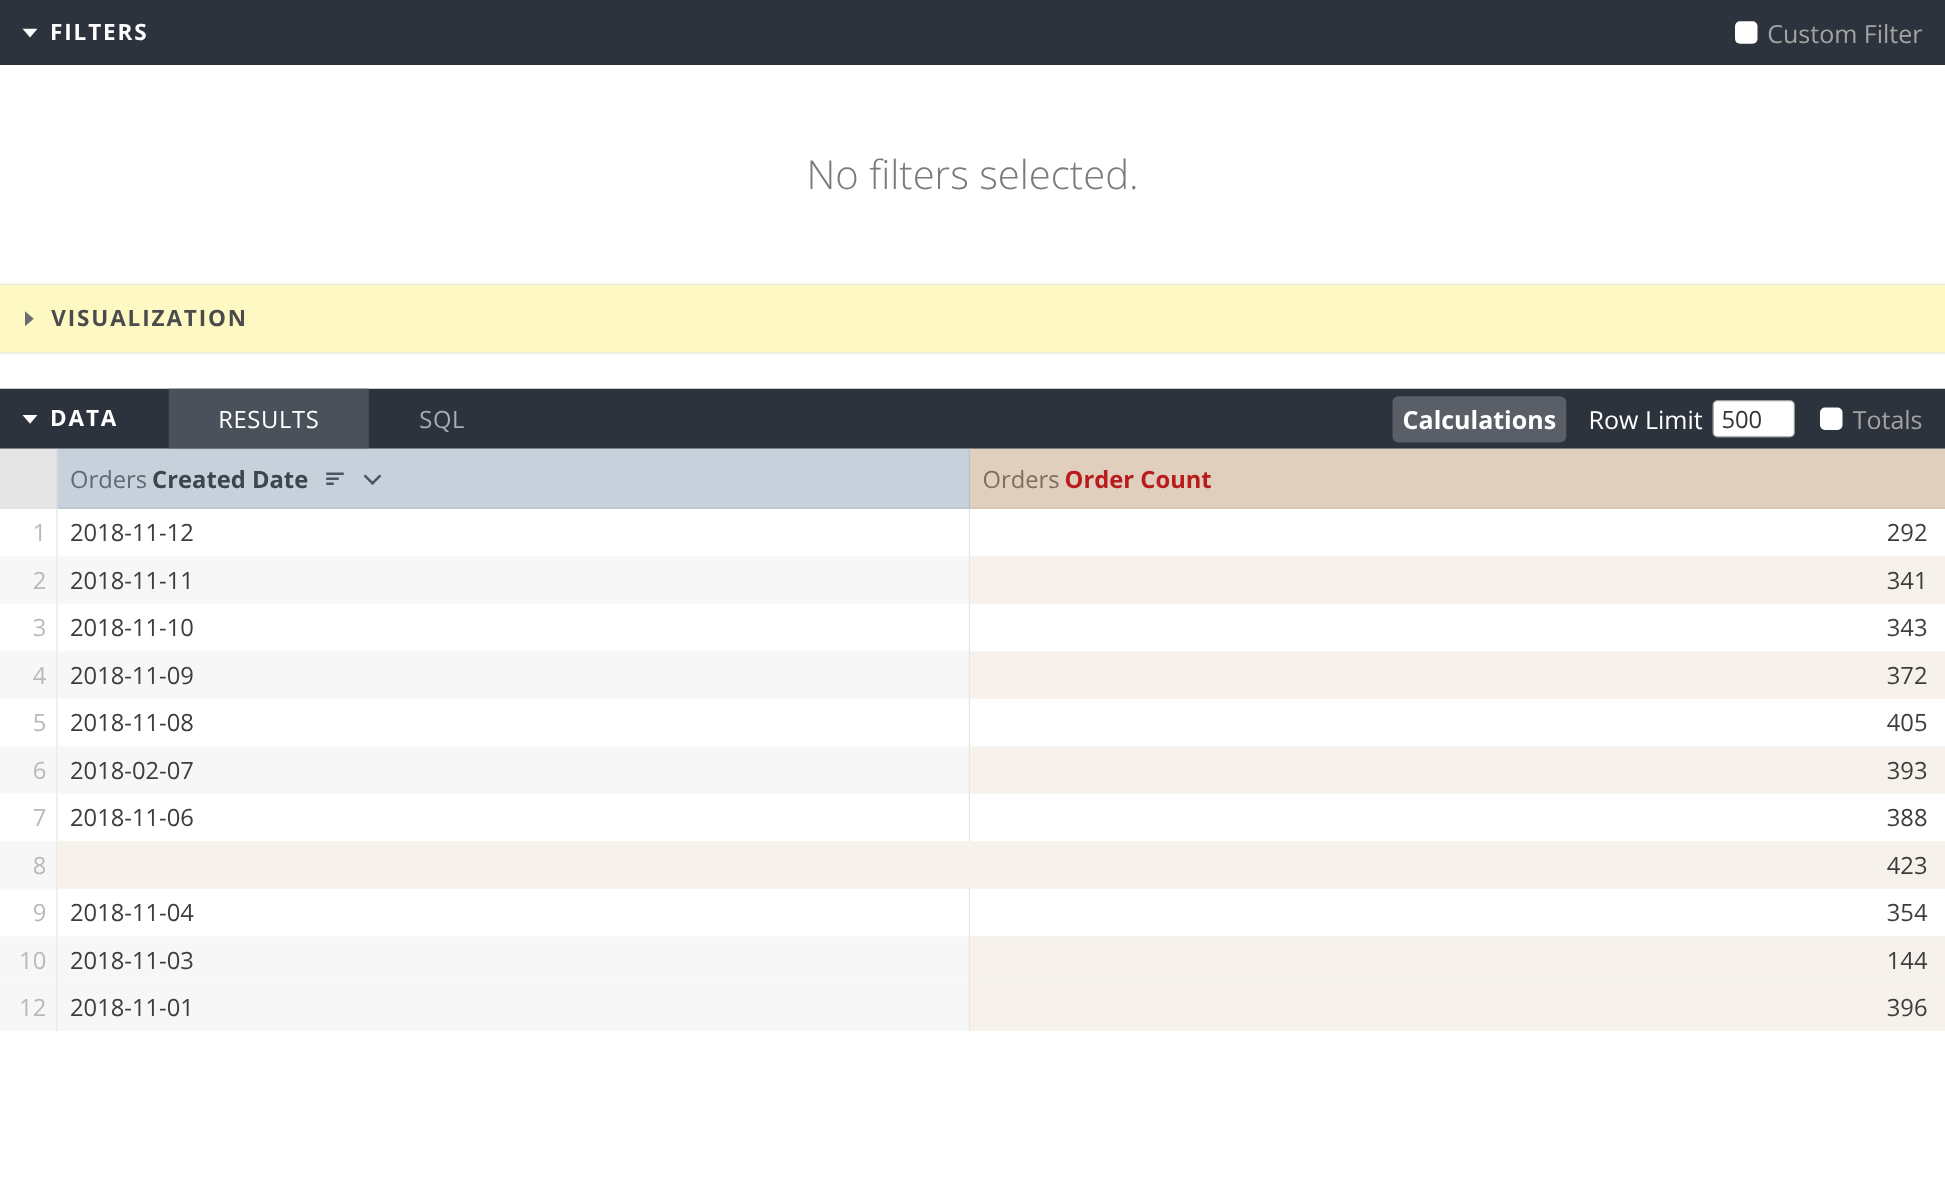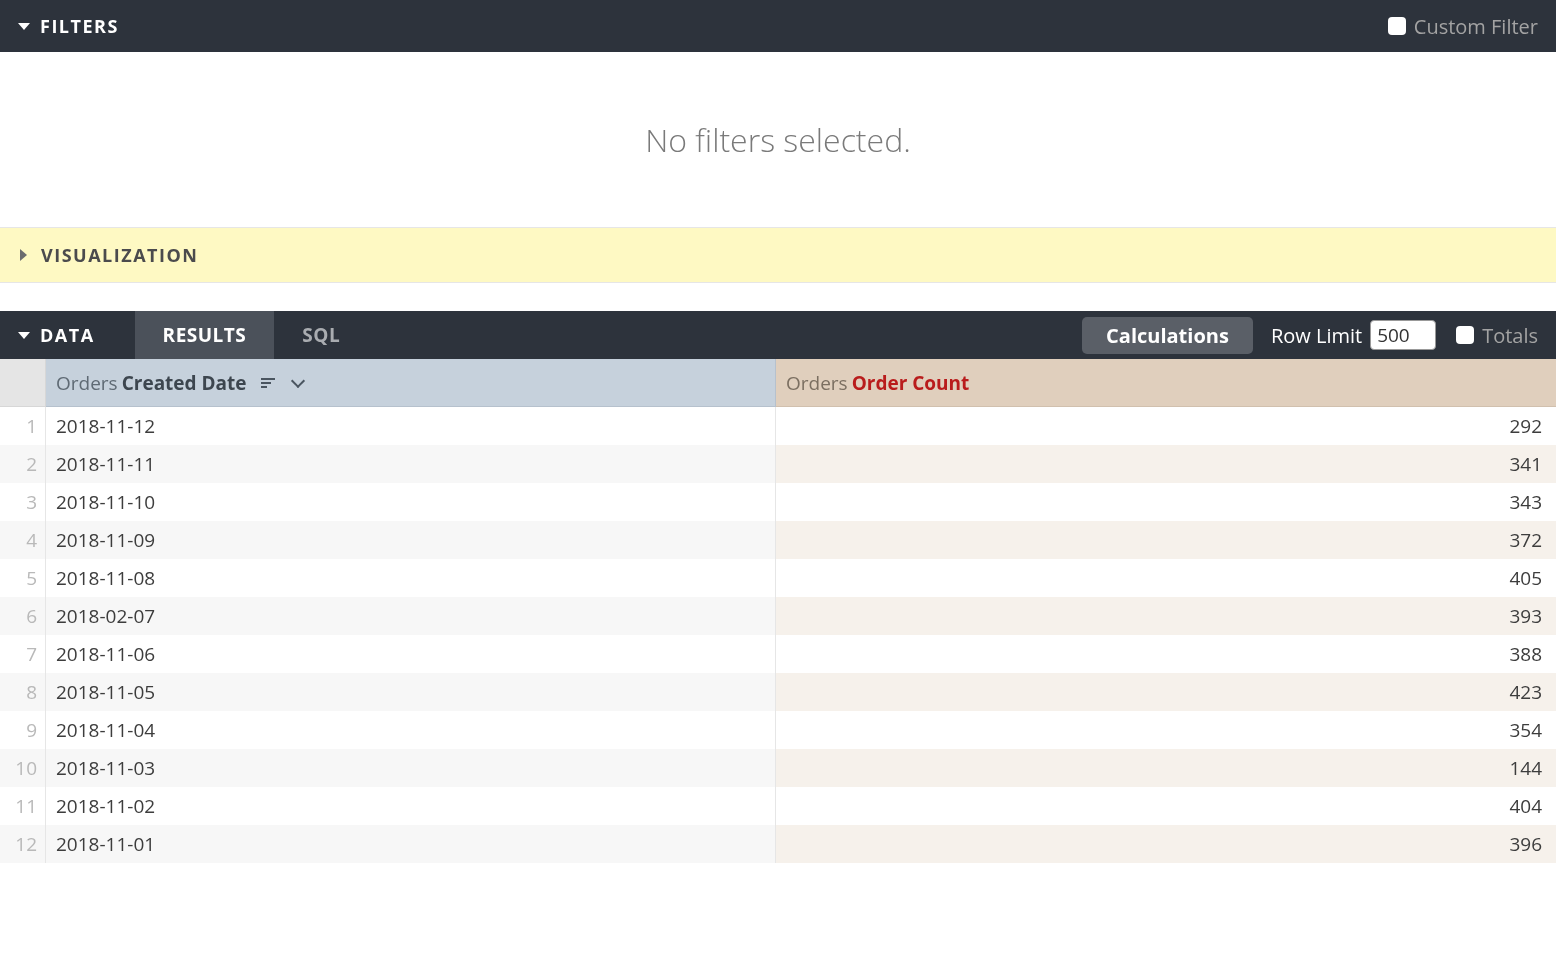--- a/index.html
+++ b/index.html
@@ -104,39 +104,38 @@
   .data-bar .title {
     font-weight: 700;
     letter-spacing: 1.5px;
     font-size: 18px;
     margin-left: 10px;
     margin-right: 40px;
   }
   .tab {
     display: flex;
     align-items: center;
-    padding: 0 28px;
+    padding: 0 40px;
     font-size: 19px;
     letter-spacing: 0.5px;
     color: #a9acb0;
     cursor: pointer;
-    font-weight: bold;
   }
   .tab.active {
     background: #4b515a;
     color: #fff;
   }
 
   .calc-btn {
     background: #5a5f67;
     color: #fff;
     font-weight: 700;
     font-size: 20px;
     border-radius: 5px;
-    padding: 5px 24px;
+    padding: 5px 8px;
     display: flex;
     align-items: center;
     margin-right: 18px;
     align-self: center;
     cursor: pointer;
   }
   .rowlimit-wrap {
     display: flex;
     align-items: center;
     margin-right: 20px;
@@ -360,37 +359,31 @@
         <div class="td-dim">2018-02-07</div>
         <div class="td-meas">393</div>
       </div>
       <div class="trow">
         <div class="td-rownum">7</div>
         <div class="td-dim">2018-11-06</div>
         <div class="td-meas">388</div>
       </div>
       <div class="trow alt">
         <div class="td-rownum">8</div>
-        <div class="td-dim">2018-11-05</div>
         <div class="td-meas">423</div>
       </div>
       <div class="trow">
         <div class="td-rownum">9</div>
         <div class="td-dim">2018-11-04</div>
         <div class="td-meas">354</div>
       </div>
       <div class="trow alt">
         <div class="td-rownum">10</div>
         <div class="td-dim">2018-11-03</div>
         <div class="td-meas">144</div>
       </div>
-      <div class="trow">
-        <div class="td-rownum">11</div>
-        <div class="td-dim">2018-11-02</div>
-        <div class="td-meas">404</div>
-      </div>
       <div class="trow alt">
         <div class="td-rownum">12</div>
         <div class="td-dim">2018-11-01</div>
         <div class="td-meas">396</div>
       </div>
     </div>
 </div>
 
 </body></html>

